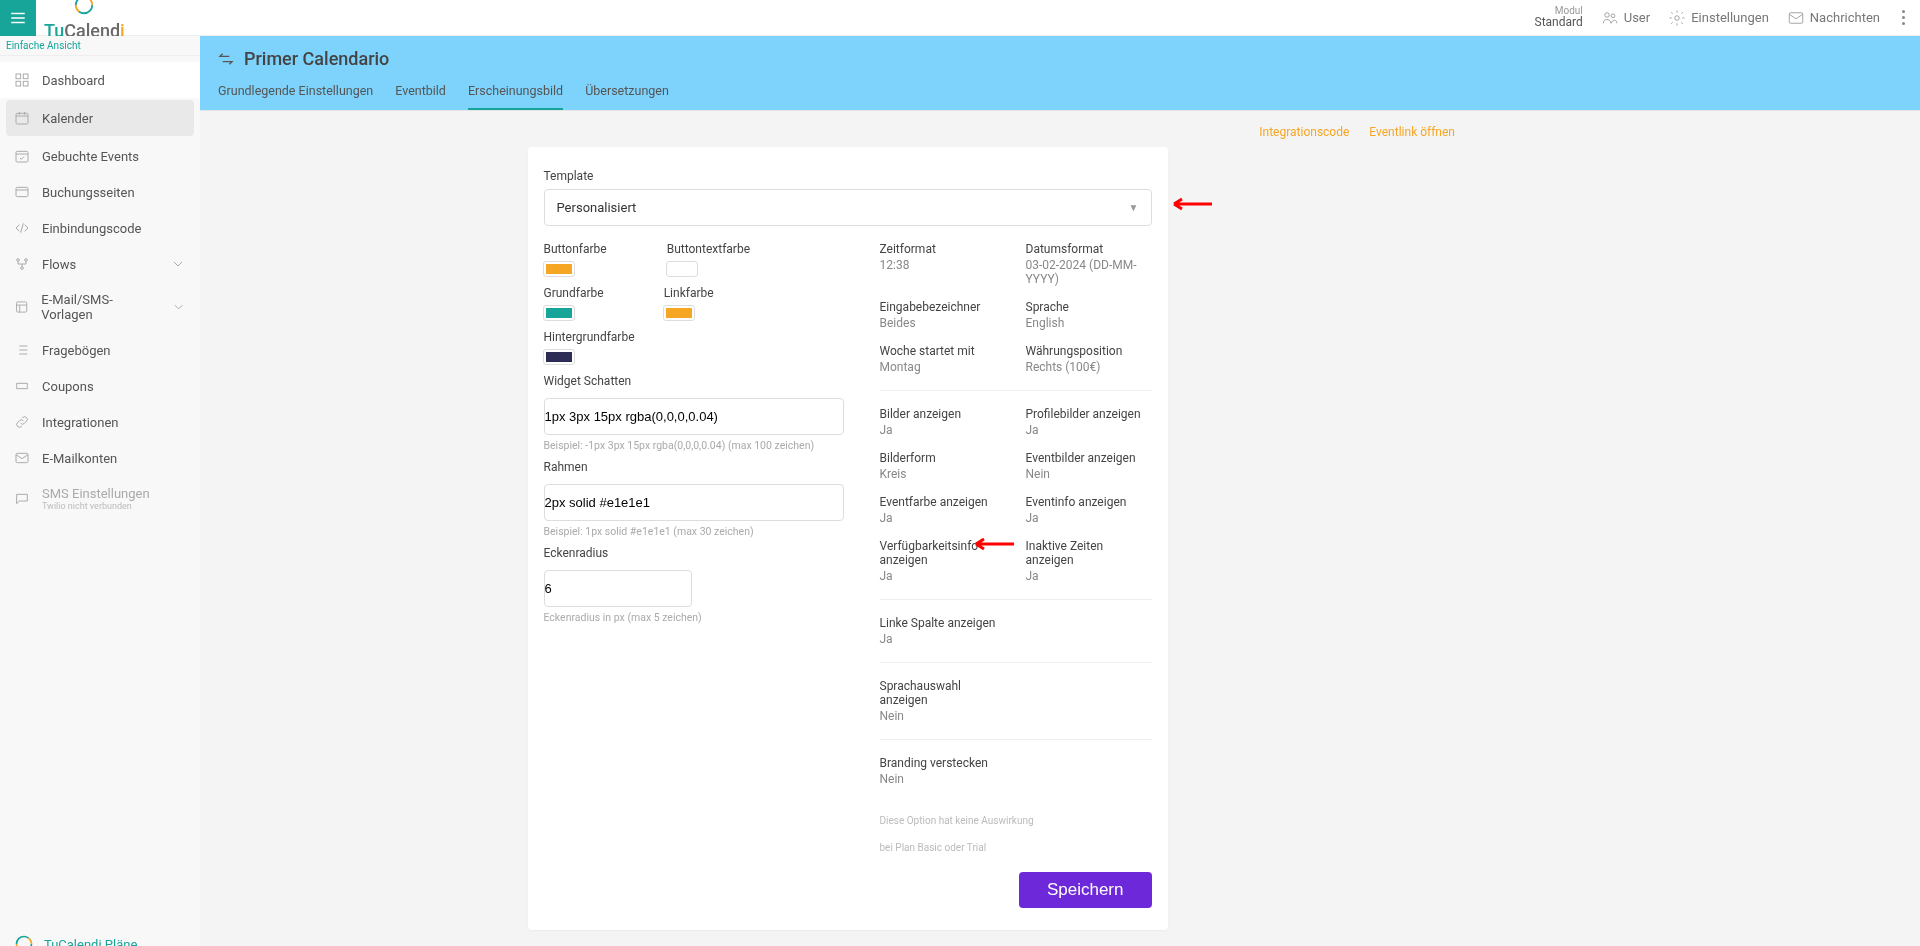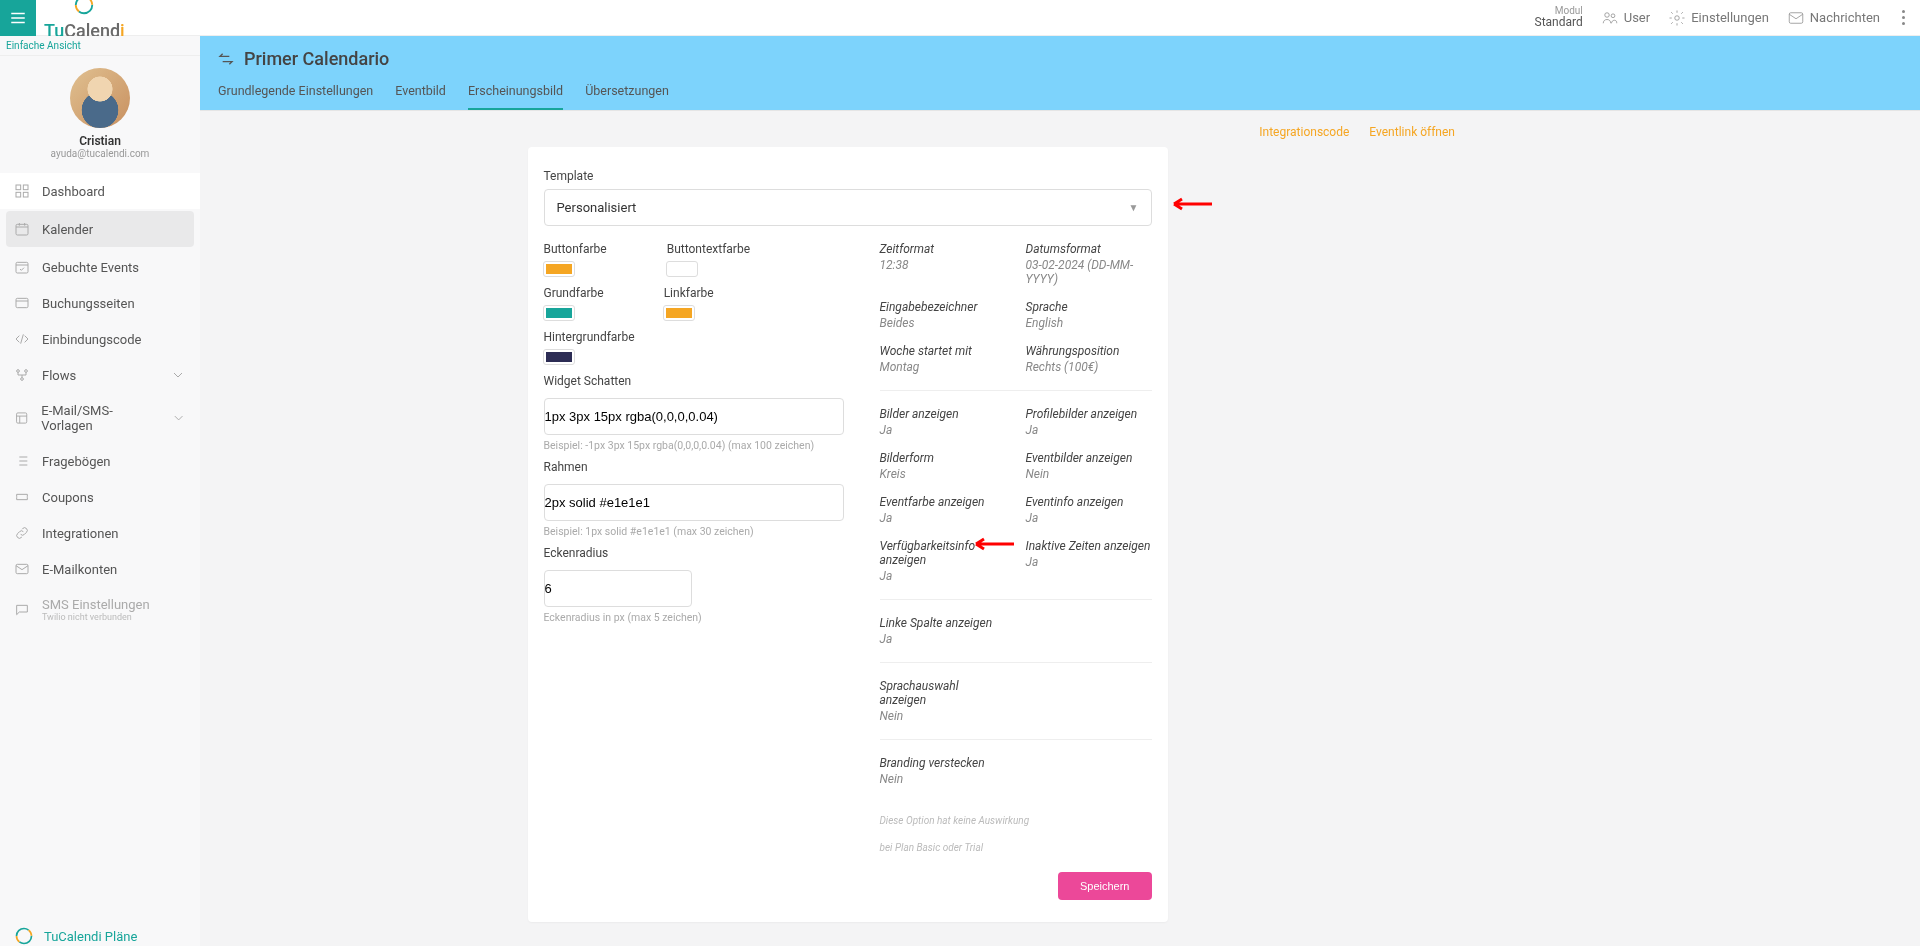--- a/index.html
+++ b/index.html
@@ -54,35 +54,35 @@
 .olink { color: #f5a623; font-size: 12px; cursor: pointer; }
 .card { background: #fff; border-radius: 4px; max-width: 640px; margin: 0 auto; padding: 22px 16px; box-shadow: 0 1px 2px rgba(0,0,0,0.04); position: relative; }
 .card-wrap { max-width: 1215px; }
 
 .field-label { font-size: 12px; color: #444; margin-bottom: 6px; display: block; }
 .select-box { border: 1px solid #ddd; border-radius: 4px; padding: 10px 12px; font-size: 13px; display: flex; align-items: center; justify-content: space-between; cursor: pointer; margin-bottom: 16px; }
 .select-box .caret { color: #999; font-size: 10px; }
 
 .two-col { display: flex; gap: 22px; }
 .col-left { flex: 0 0 300px; }
-.col-right { flex: 1; padding-left: 14px; font-style: italic; }
+.col-right { flex: 1; padding-left: 14px; }
 .color-row { display: flex; gap: 60px; margin-bottom: 10px; }
 .color-group { }
 .swatch { width: 30px; height: 14px; border: 2px solid #fff; outline: 1px solid #ddd; border-radius: 2px; margin-top: 4px; }
 .text-input { width: 100%; border: 1px solid #ddd; border-radius: 4px; padding: 10px 0; font-size: 13px; margin-top: 4px; }
 .hint { font-size: 10.5px; color: #aaa; margin-top: 4px; margin-bottom: 8px; }
 .small-input { width: 148px; }
 
 .info-grid { display: grid; grid-template-columns: 1fr 1fr; gap: 14px 20px; font-size: 12px; }
 .info-item .ilabel { color: #444; margin-bottom: 2px; }
 .info-item .ival { color: #888; }
 .divider { height: 1px; background: #eee; grid-column: 1/-1; margin: 2px 0; }
 
 .save-row { display: flex; justify-content: flex-end; margin-top: 18px; }
-.btn-save { background: #ec4899; color: #fff; border: none; border-radius: 4px; padding: 8px 22px; font-size: 11px; cursor: pointer; }
+.btn-save { background: #6d28d9; color: #fff; border: none; border-radius: 4px; padding: 8px 28px; font-size: 17px; cursor: pointer; }
 
 .info-note { font-size: 10px; color: #bbb; line-height: 1.3; margin-top: 14px; }
 
 .arrow { position: absolute; width: 44px; height: 14px; pointer-events: none; }
 .arrow svg { width: 100%; height: 100%; }
 .arrow1 { top: 50px; right: -48px; }
 .arrow2 { top: 390px; right: 150px; }
 </style>
 </head>
 <body>
@@ -131,25 +131,20 @@
         <span></span>
         <span></span>
         <span></span>
       </div>
   </div>
 </div>
 
 <div class="app">
   <div class="sidebar">
     <div class="simple-view">Einfache Ansicht</div>
-    <div class="profile">
-      <div class="avatar"></div>
-      <div class="profile-name">Cristian</div>
-      <div class="profile-email">ayuda@tucalendi.com</div>
-    </div>
     <div class="nav">
       <div class="nav-item highlight">
         <svg viewBox="0 0 24 24">
             <rect x="3" y="3" width="7" height="7"></rect>
             <rect x="14" y="3" width="7" height="7"></rect>
             <rect x="3" y="14" width="7" height="7"></rect>
             <rect x="14" y="14" width="7" height="7"></rect>
           </svg>
         <span>Dashboard</span>
       </div>

